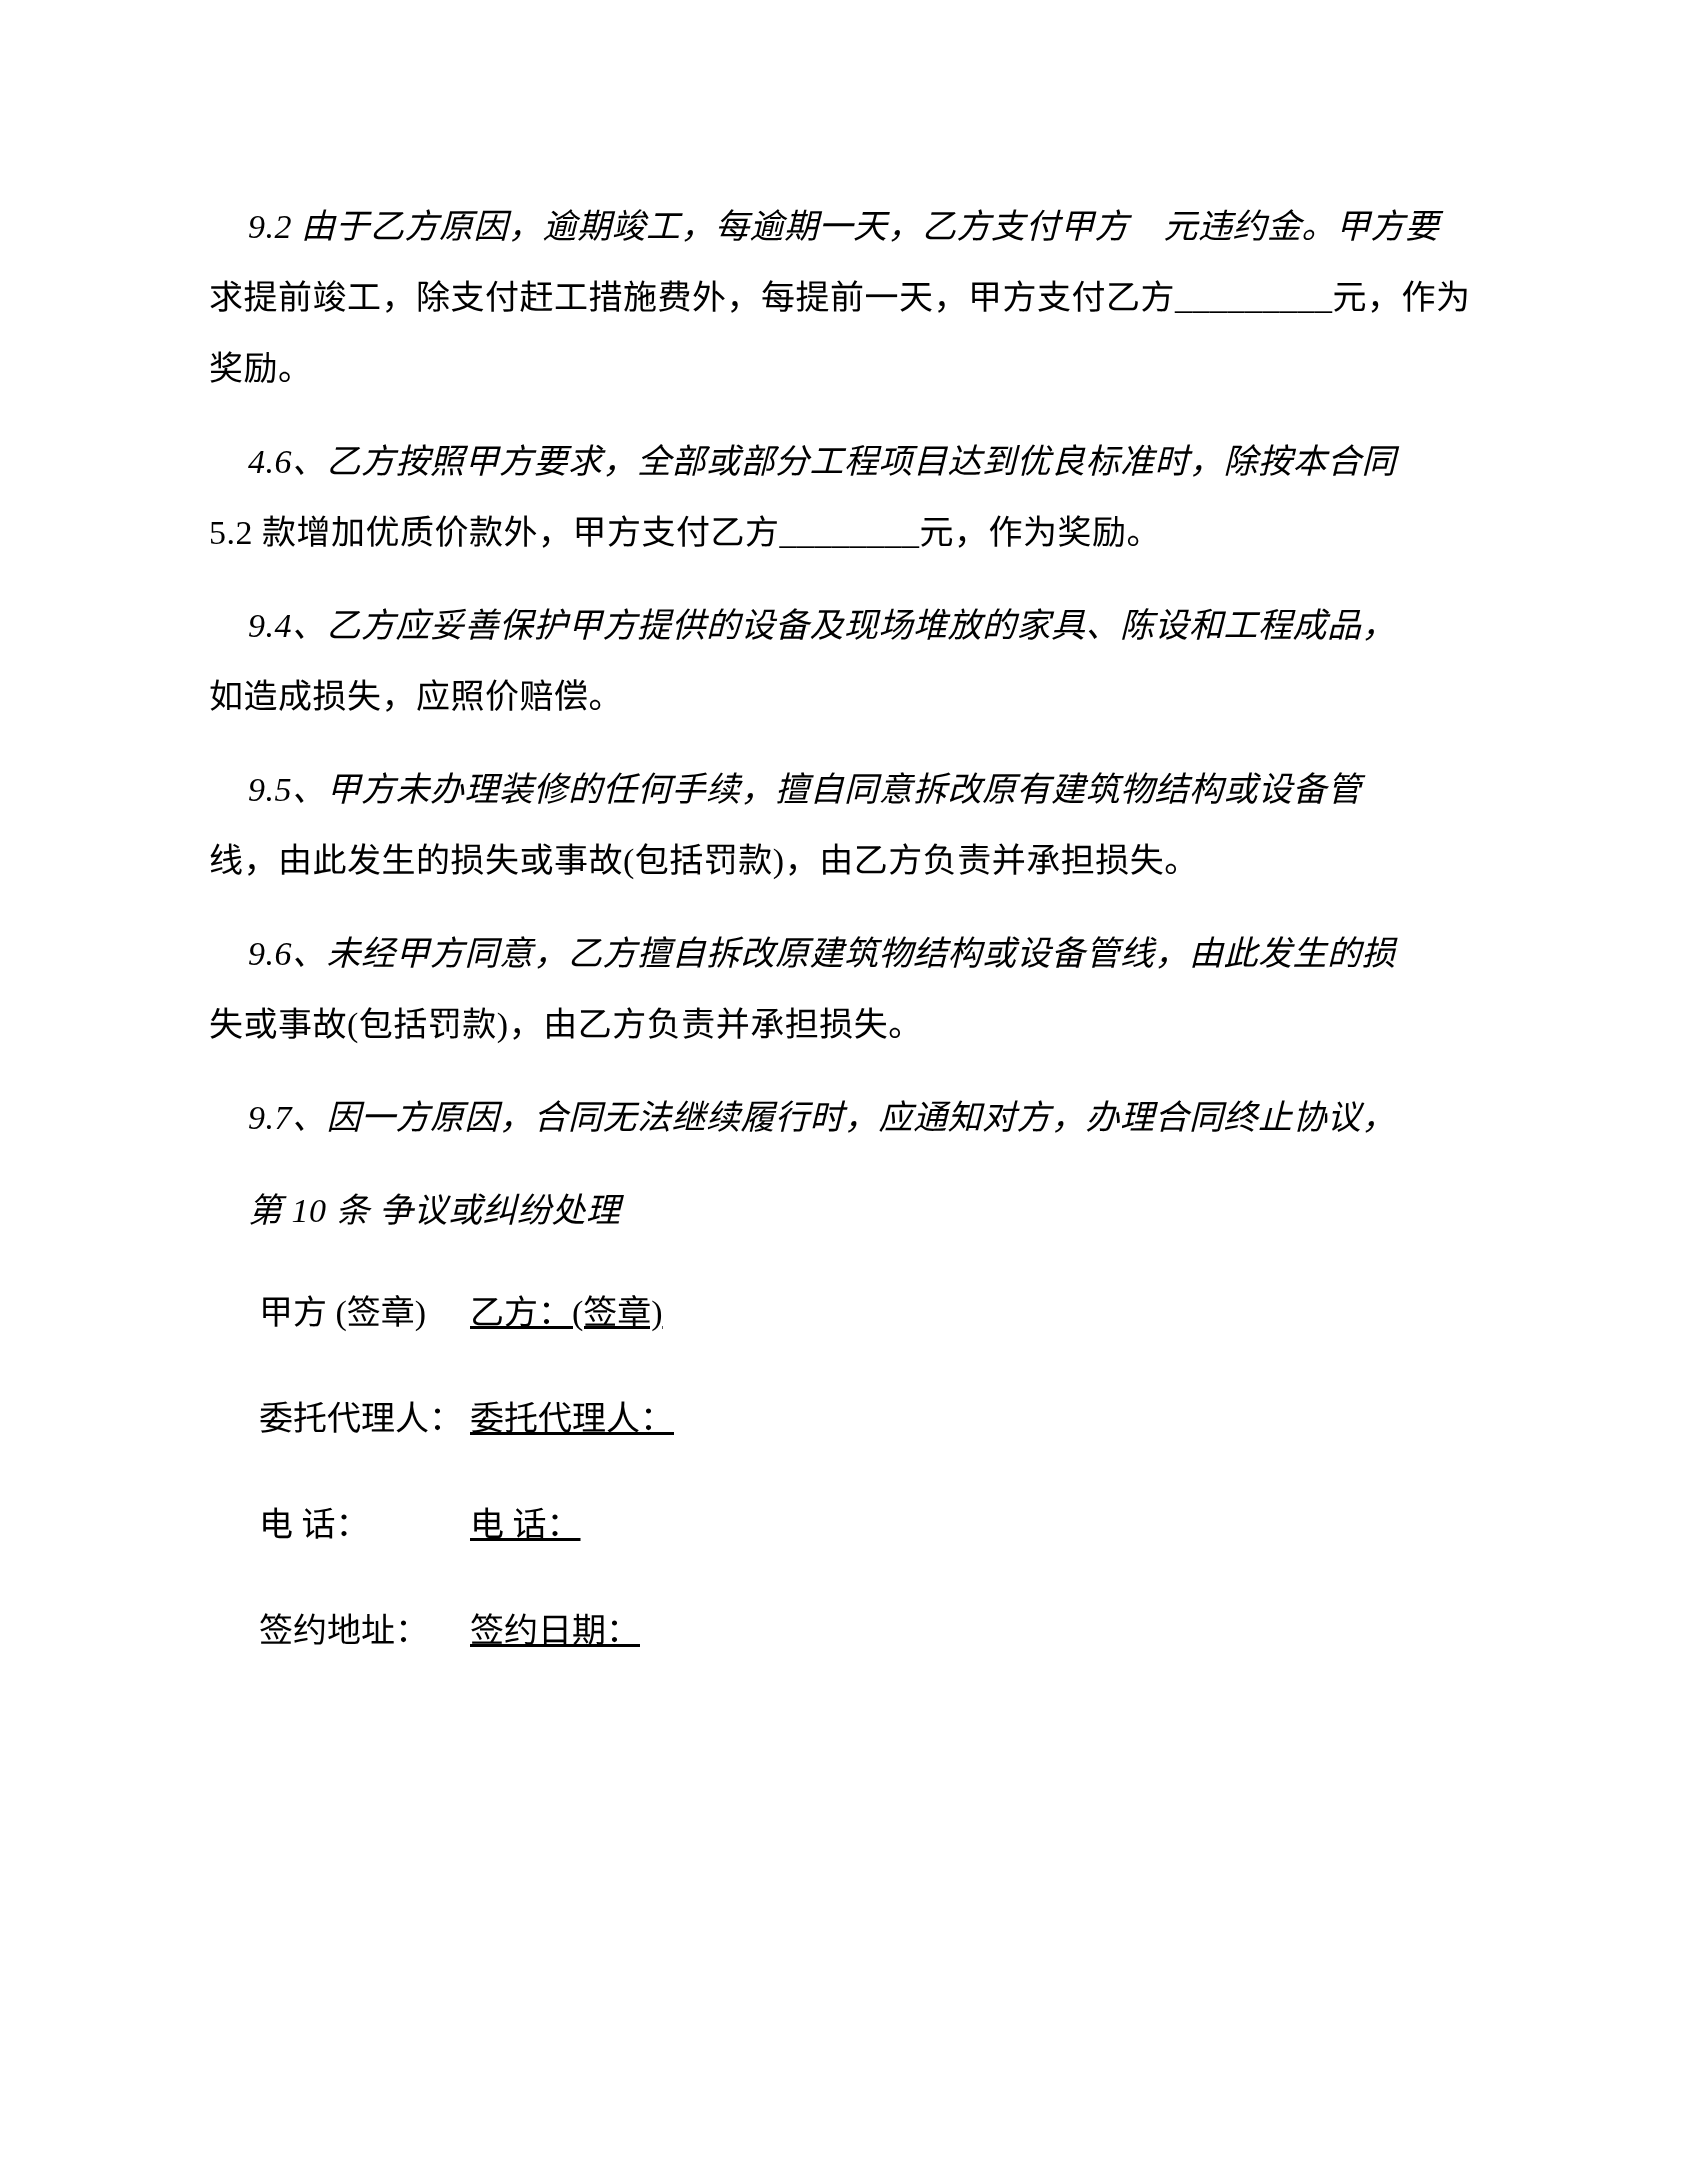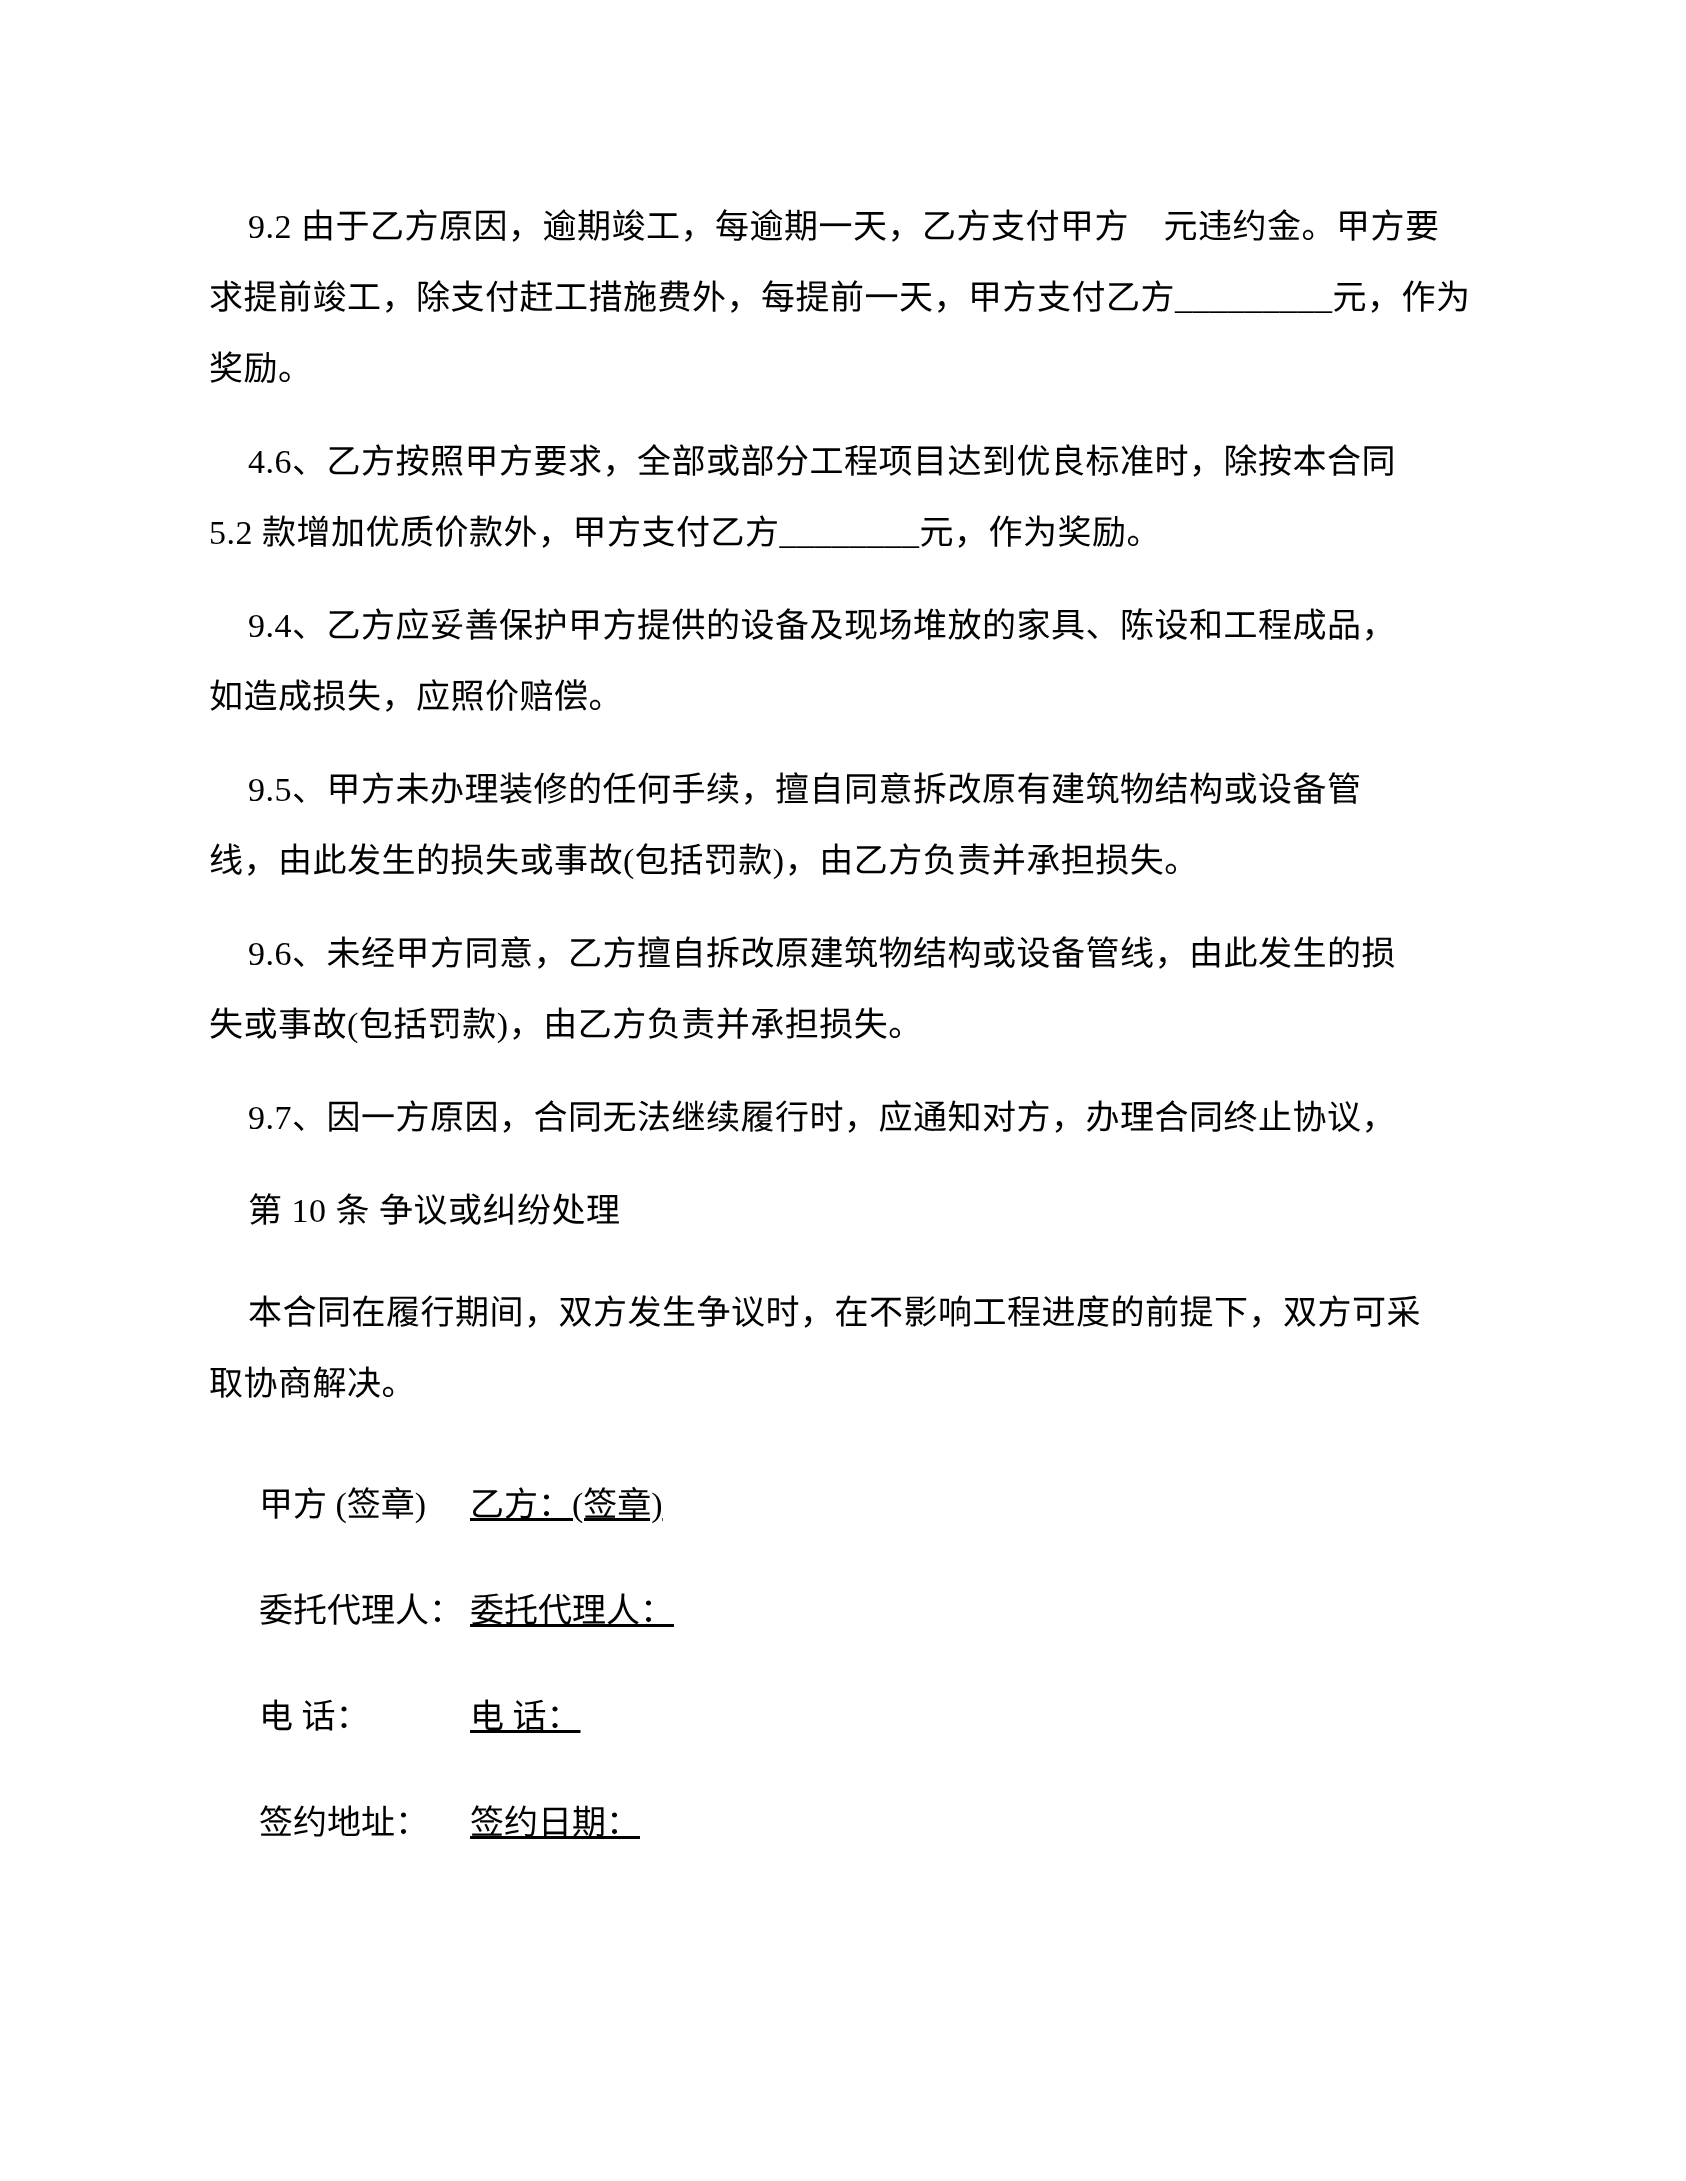--- a/index.html
+++ b/index.html
@@ -25,20 +25,21 @@
     margin: 0 0 22px 0;
   }
   .line {
     font-size: 34px;
     line-height: 71px;
     white-space: pre-wrap;
     letter-spacing: 0.5px;
   }
   .ind {
     padding-left: 39px;
+    font-style: italic;
   }
   .heading-para {
     margin: 0 0 31px 0;
   }
   .closing-para {
     margin: 0 0 50px 0;
   }
   .sig-row {
     display: flex;
     padding-left: 50px;
@@ -91,24 +92,20 @@
     </div>
 
     <div class="para">
       <div class="line ind">9.7、因一方原因，合同无法继续履行时，应通知对方，办理合同终止协议，</div>
     </div>
 
     <div class="para heading-para">
       <div class="line ind">第 10 条 争议或纠纷处理</div>
     </div>
 
-    <div class="para closing-para">
-      <div class="line ind">本合同在履行期间，双方发生争议时，在不影响工程进度的前提下，双方可采</div>
-      <div class="line">取协商解决。</div>
-    </div>
 
     <div class="sig-row">
       <div class="col-left">甲方 (签章)</div>
       <div class="col-right">乙方：(签章)</div>
     </div>
 
     <div class="sig-row">
       <div class="col-left">委托代理人：</div>
       <div class="col-right">委托代理人：</div>
     </div>

